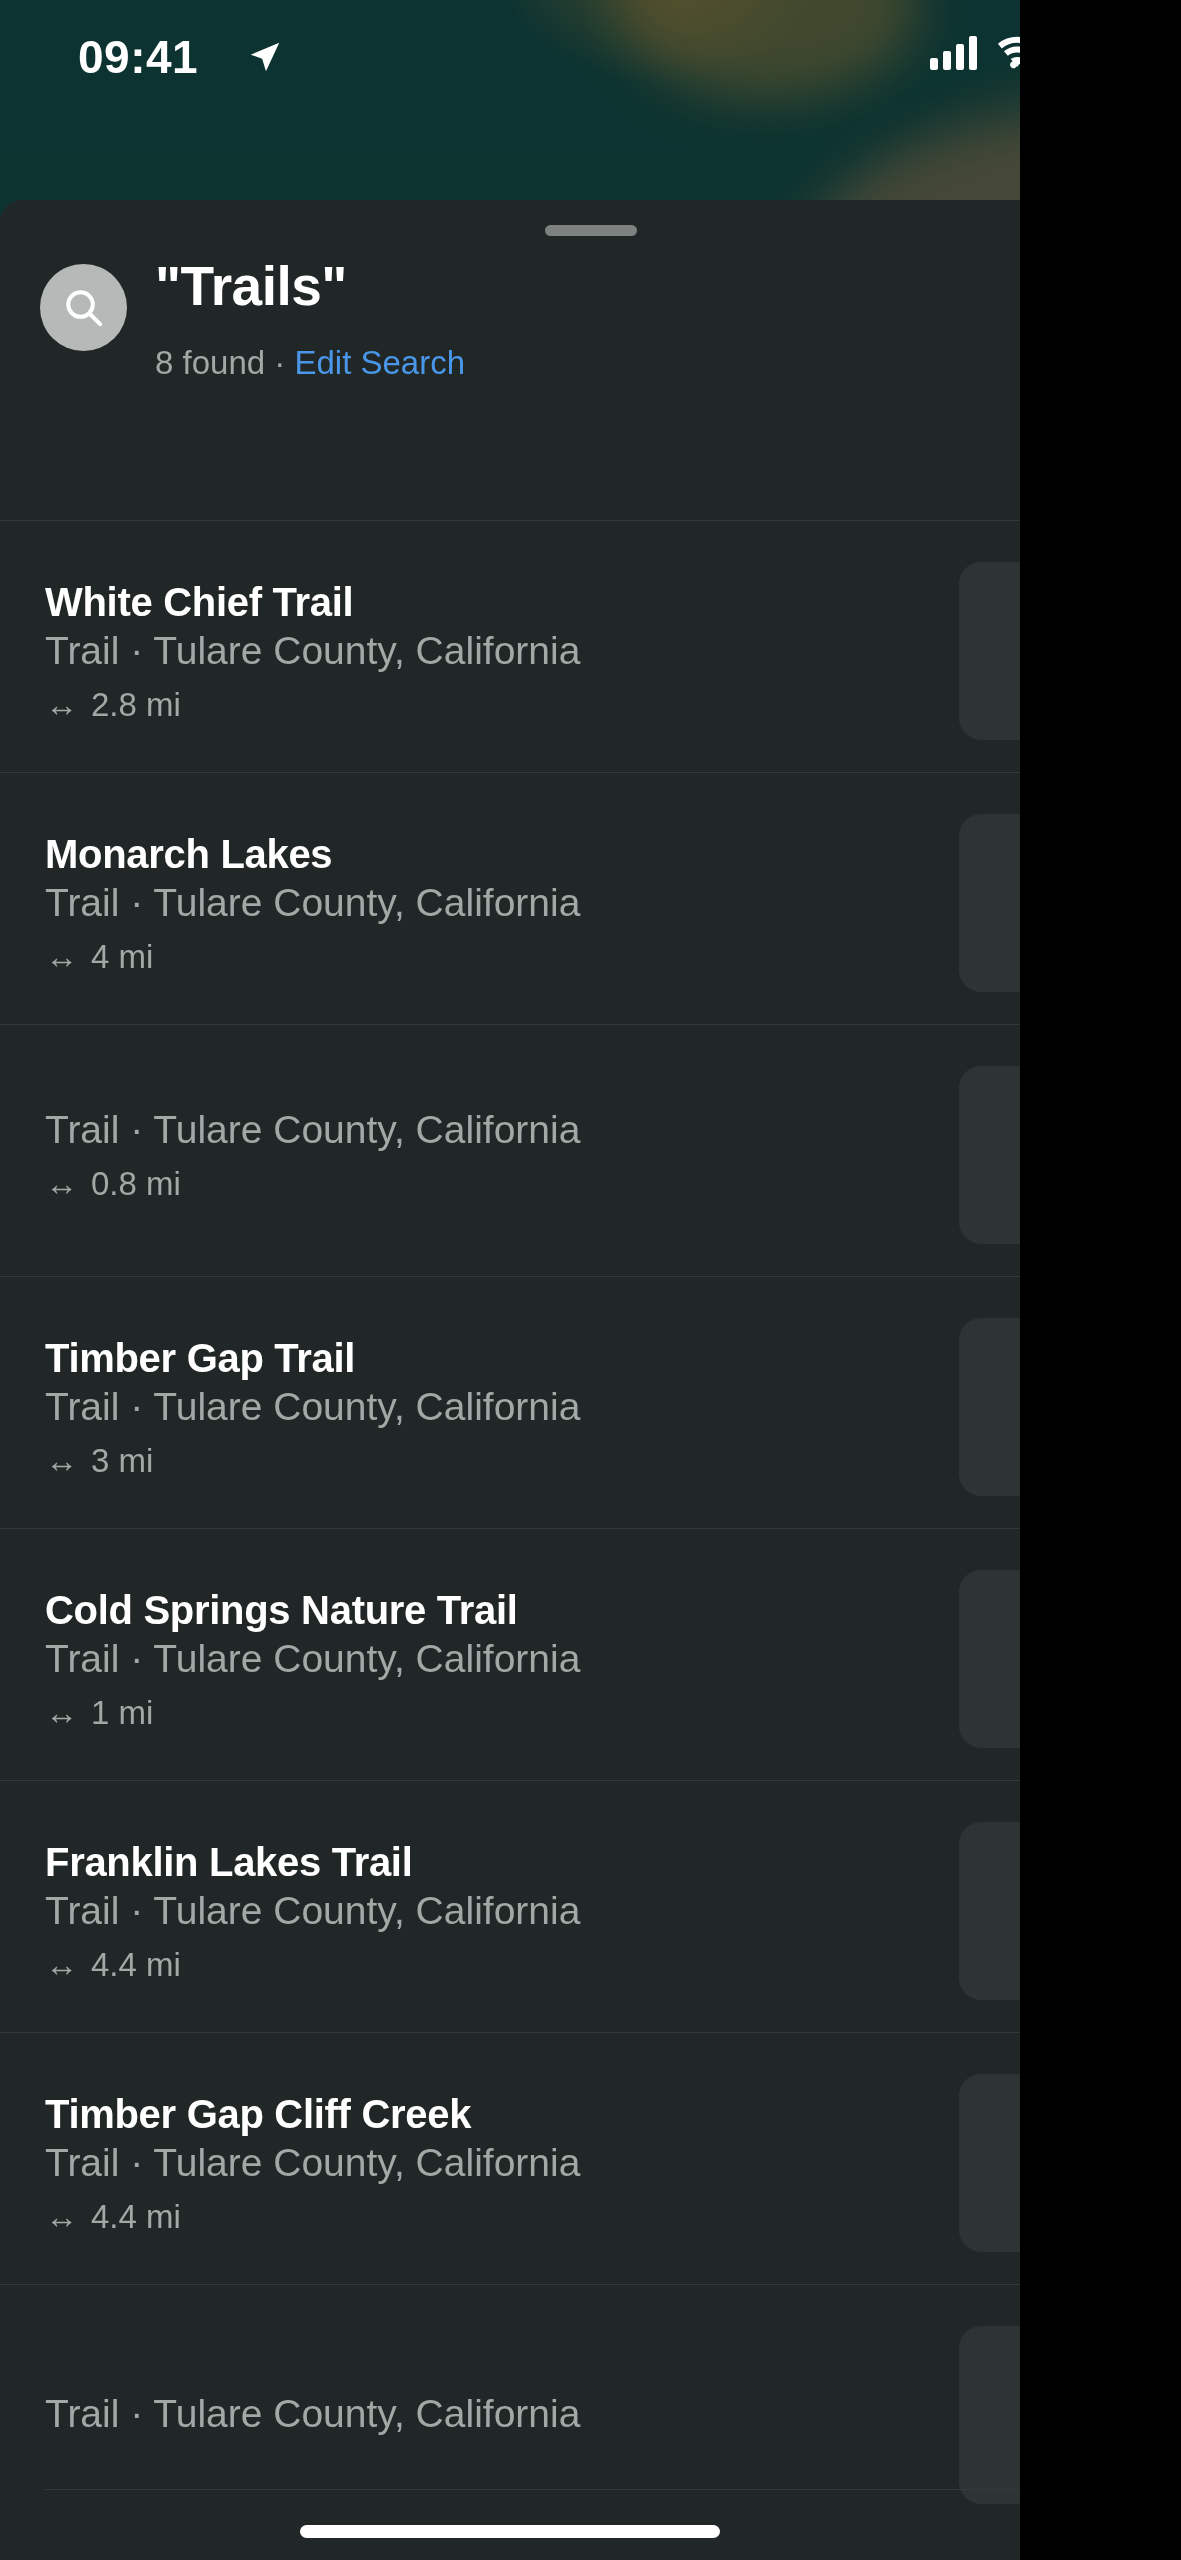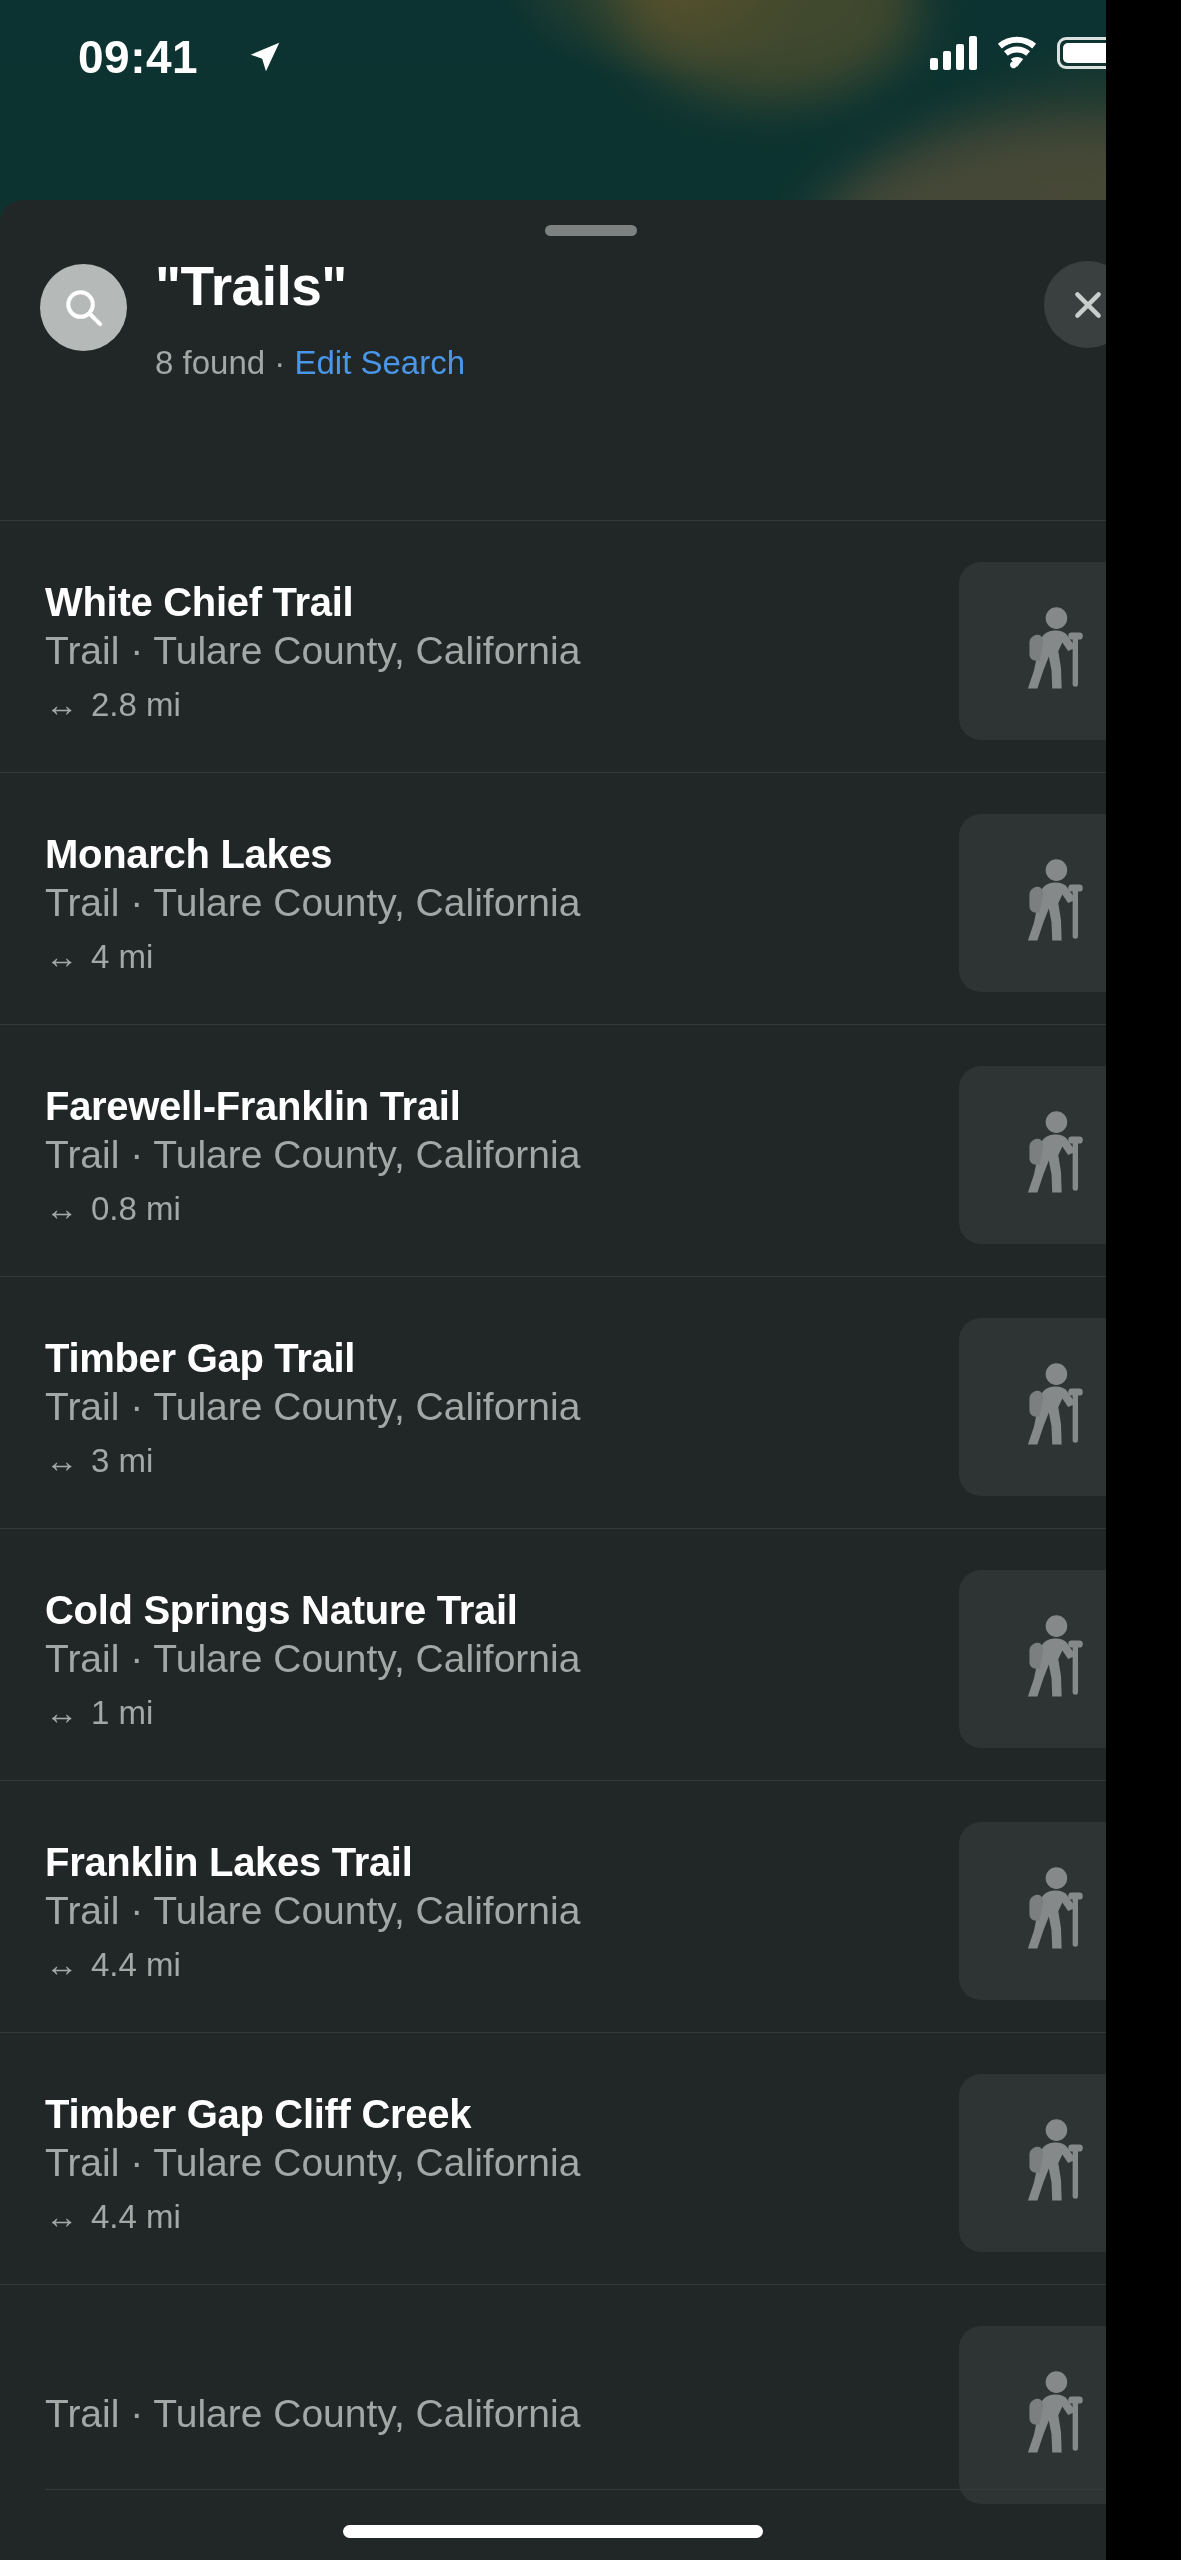--- a/index.html
+++ b/index.html
@@ -4,21 +4,21 @@
 <style>
   * { margin:0; padding:0; box-sizing:border-box; }
   html,body {
     width:1181px; height:2560px;
     background:#000;
     font-family:"Liberation Sans", sans-serif;
     overflow:hidden;
   }
   #screen {
     position:relative;
-    width:1106px; height:2560px;
+    width:1020px; height:2560px;
     background:#4d7c0f;
     overflow:hidden;
   }
 
   
   .map {
     position:absolute; left:0; top:0; width:1181px; height:330px;
     background:
       radial-gradient(ellipse 230px 170px at 660px -40px, rgba(120,95,40,0.55) 0%, rgba(120,95,40,0.0) 72%),
       radial-gradient(ellipse 520px 300px at 1190px 240px, rgba(74,73,48,0.95) 0%, rgba(74,73,48,0.0) 70%),
@@ -252,21 +252,20 @@
               <circle cx="37" cy="12.5" r="6.4" fill="#85898a"></circle>
               <path d="M34.5 20 c-4.2 .6 -6.6 3.4 -7.4 7.2 l-3.4 16.4 -3.6 10.6 5.6 0 3.6 -10.8 3.2 -8.2 1.6 8.4 0.4 10.6 5.6 0 -0.4 -12.2 -1.6 -9.8 2.4 -5.2 3.4 5.0 4.6 -2.0 -5.4 -7.6 c-1.4 -2.0 -4.6 -3.0 -8.6 -2.4 Z" fill="#85898a"></path>
               <path d="M25.6 22.4 c-2.8 .4 -4.6 2.2 -4.6 5.0 l0 6.4 c0 2.4 1.8 4.0 4.4 4.0 l1.6 0 2.2 -11.0 c.3 -1.6 -1.2 -4.8 -3.6 -4.4 Z" fill="#7b7f80"></path>
               <rect x="46.6" y="22.6" width="3.2" height="30.6" rx="1.6" fill="#85898a"></rect>
               <rect x="44.0" y="21.0" width="8.6" height="4.2" rx="2.0" fill="#85898a"></rect>
             </svg>
           </div>
         </div>
         <div class="row">
           <div class="row-text">
-            <div class="row-title">Farewell-Franklin Trail</div>
             <div class="row-sub">Trail · Tulare County, California</div>
             <div class="row-dist">
               <span class="arrows">↔</span>
               <span>0.8 mi</span>
             </div>
           </div>
           <div class="thumb">
             <svg width="108" height="108" viewBox="0 0 64 64">
               <circle cx="37" cy="12.5" r="6.4" fill="#85898a"></circle>
               <path d="M34.5 20 c-4.2 .6 -6.6 3.4 -7.4 7.2 l-3.4 16.4 -3.6 10.6 5.6 0 3.6 -10.8 3.2 -8.2 1.6 8.4 0.4 10.6 5.6 0 -0.4 -12.2 -1.6 -9.8 2.4 -5.2 3.4 5.0 4.6 -2.0 -5.4 -7.6 c-1.4 -2.0 -4.6 -3.0 -8.6 -2.4 Z" fill="#85898a"></path>

